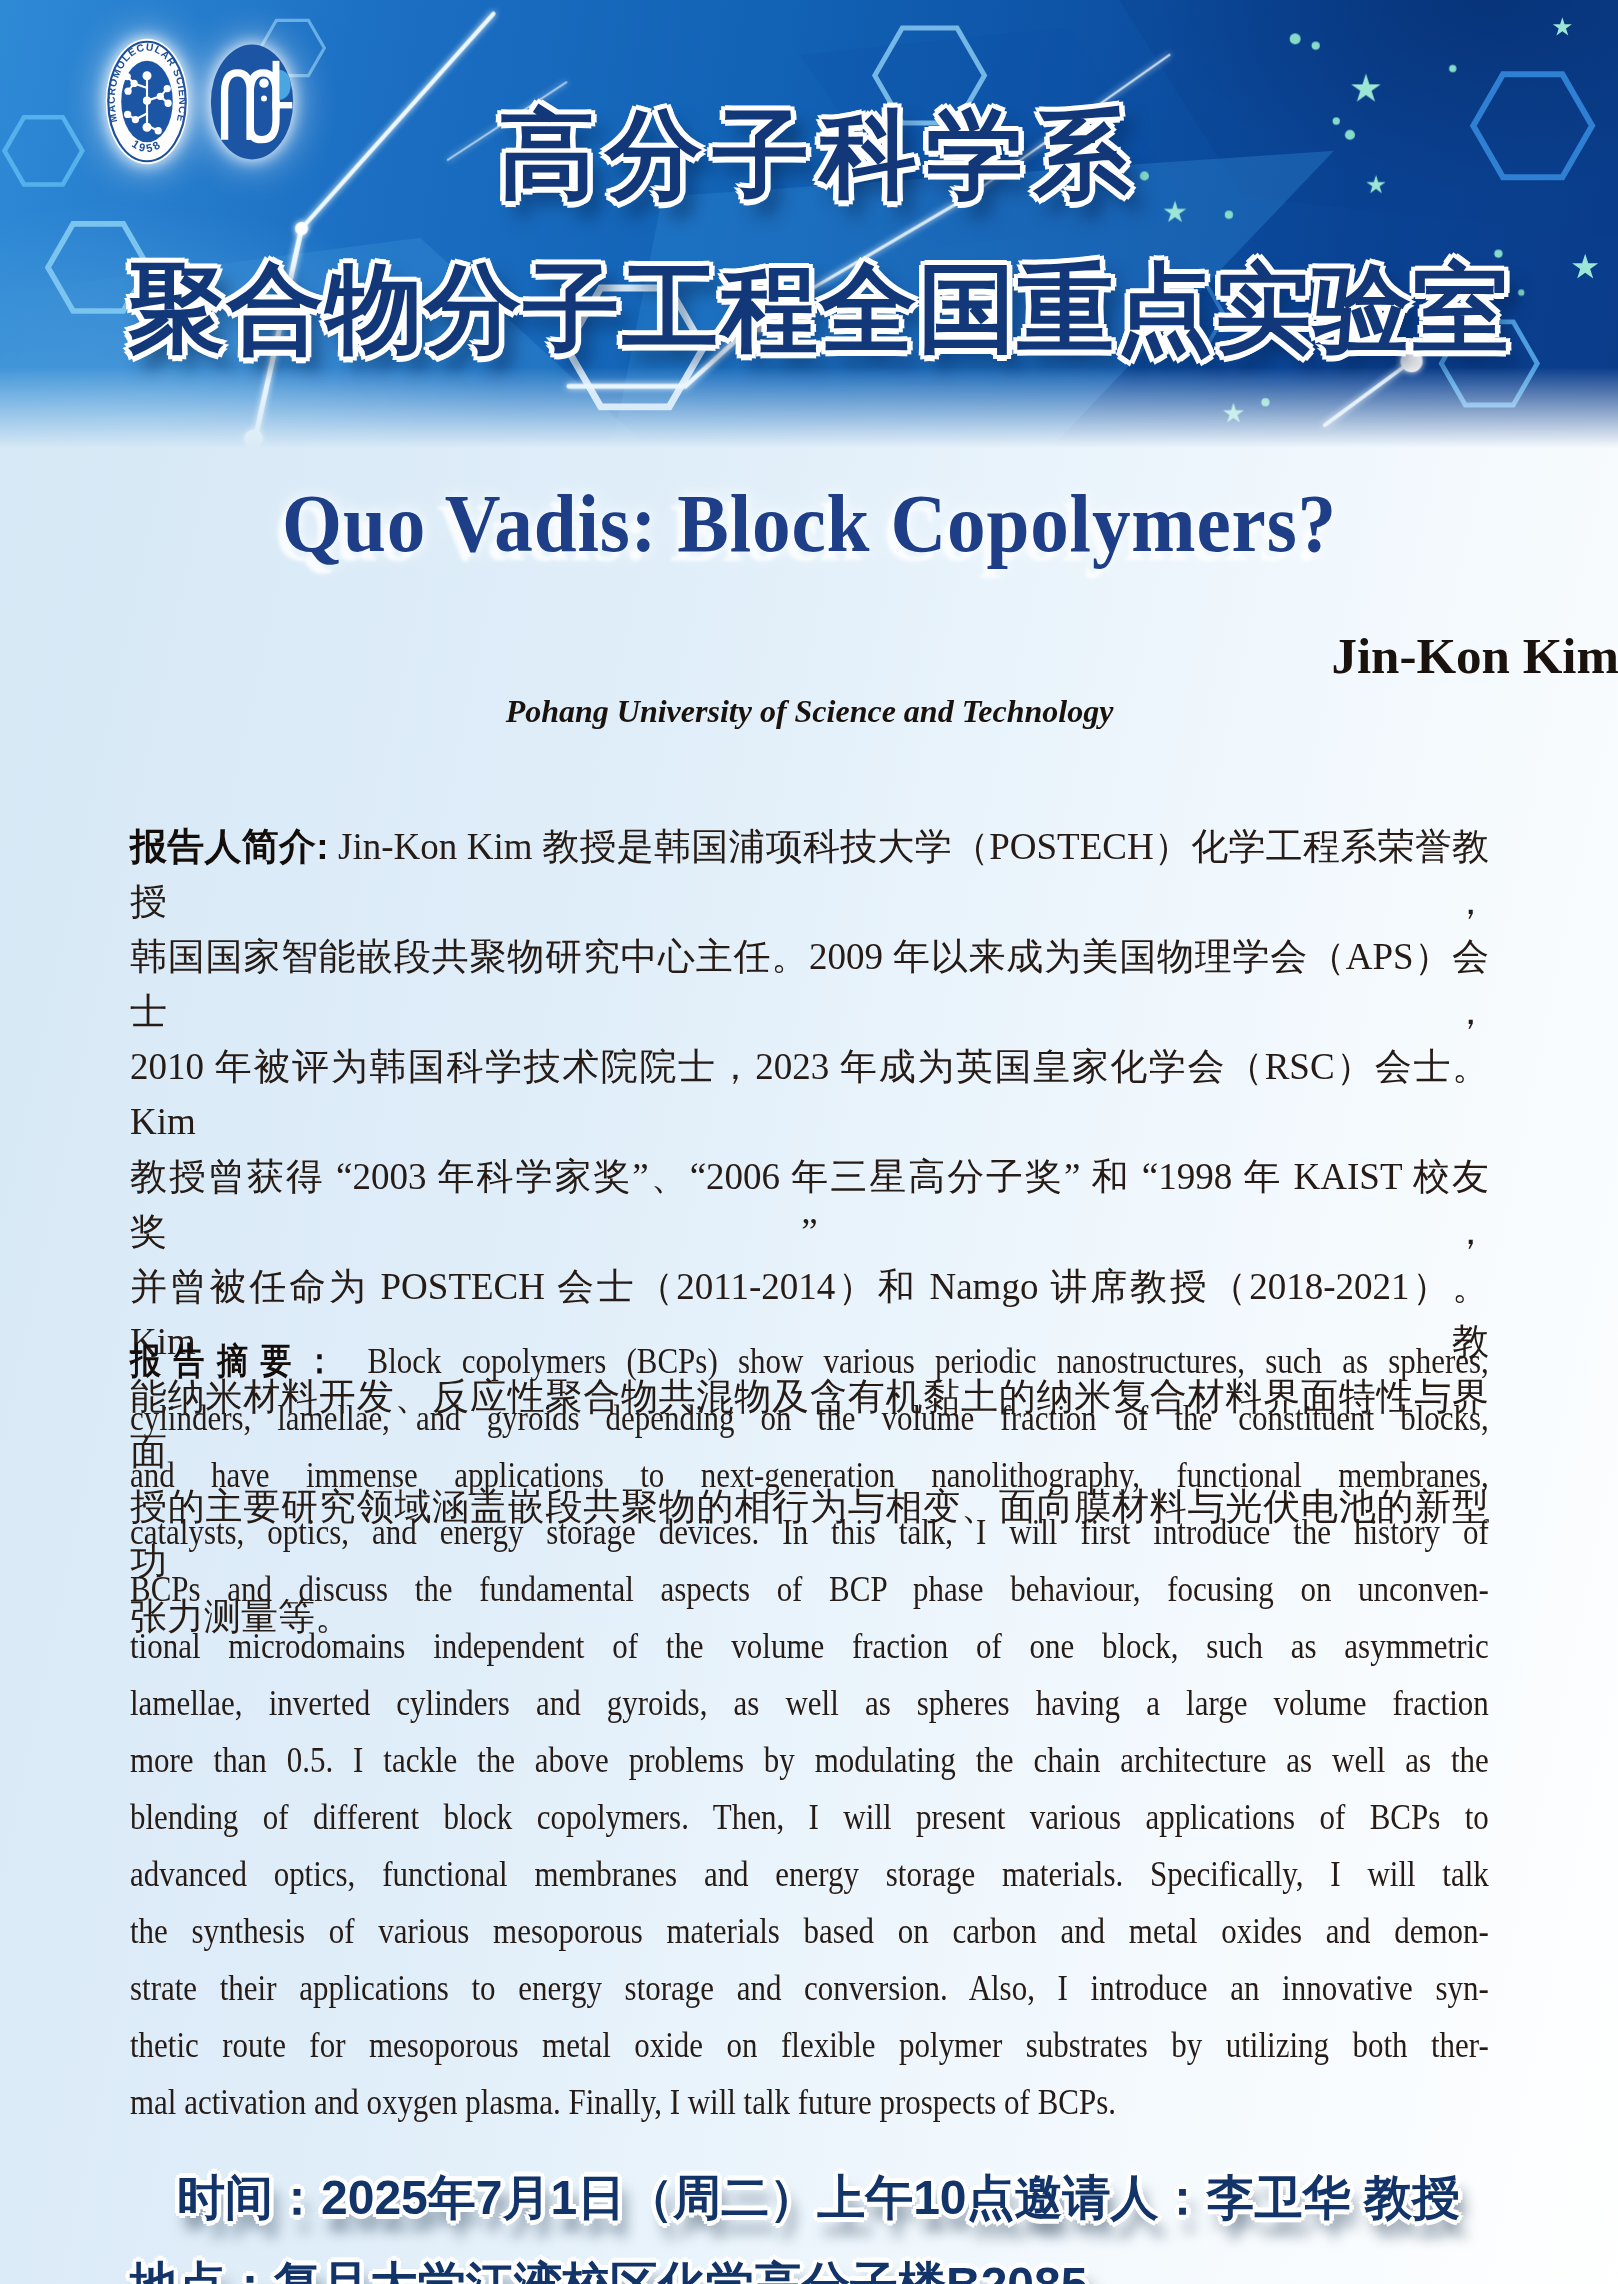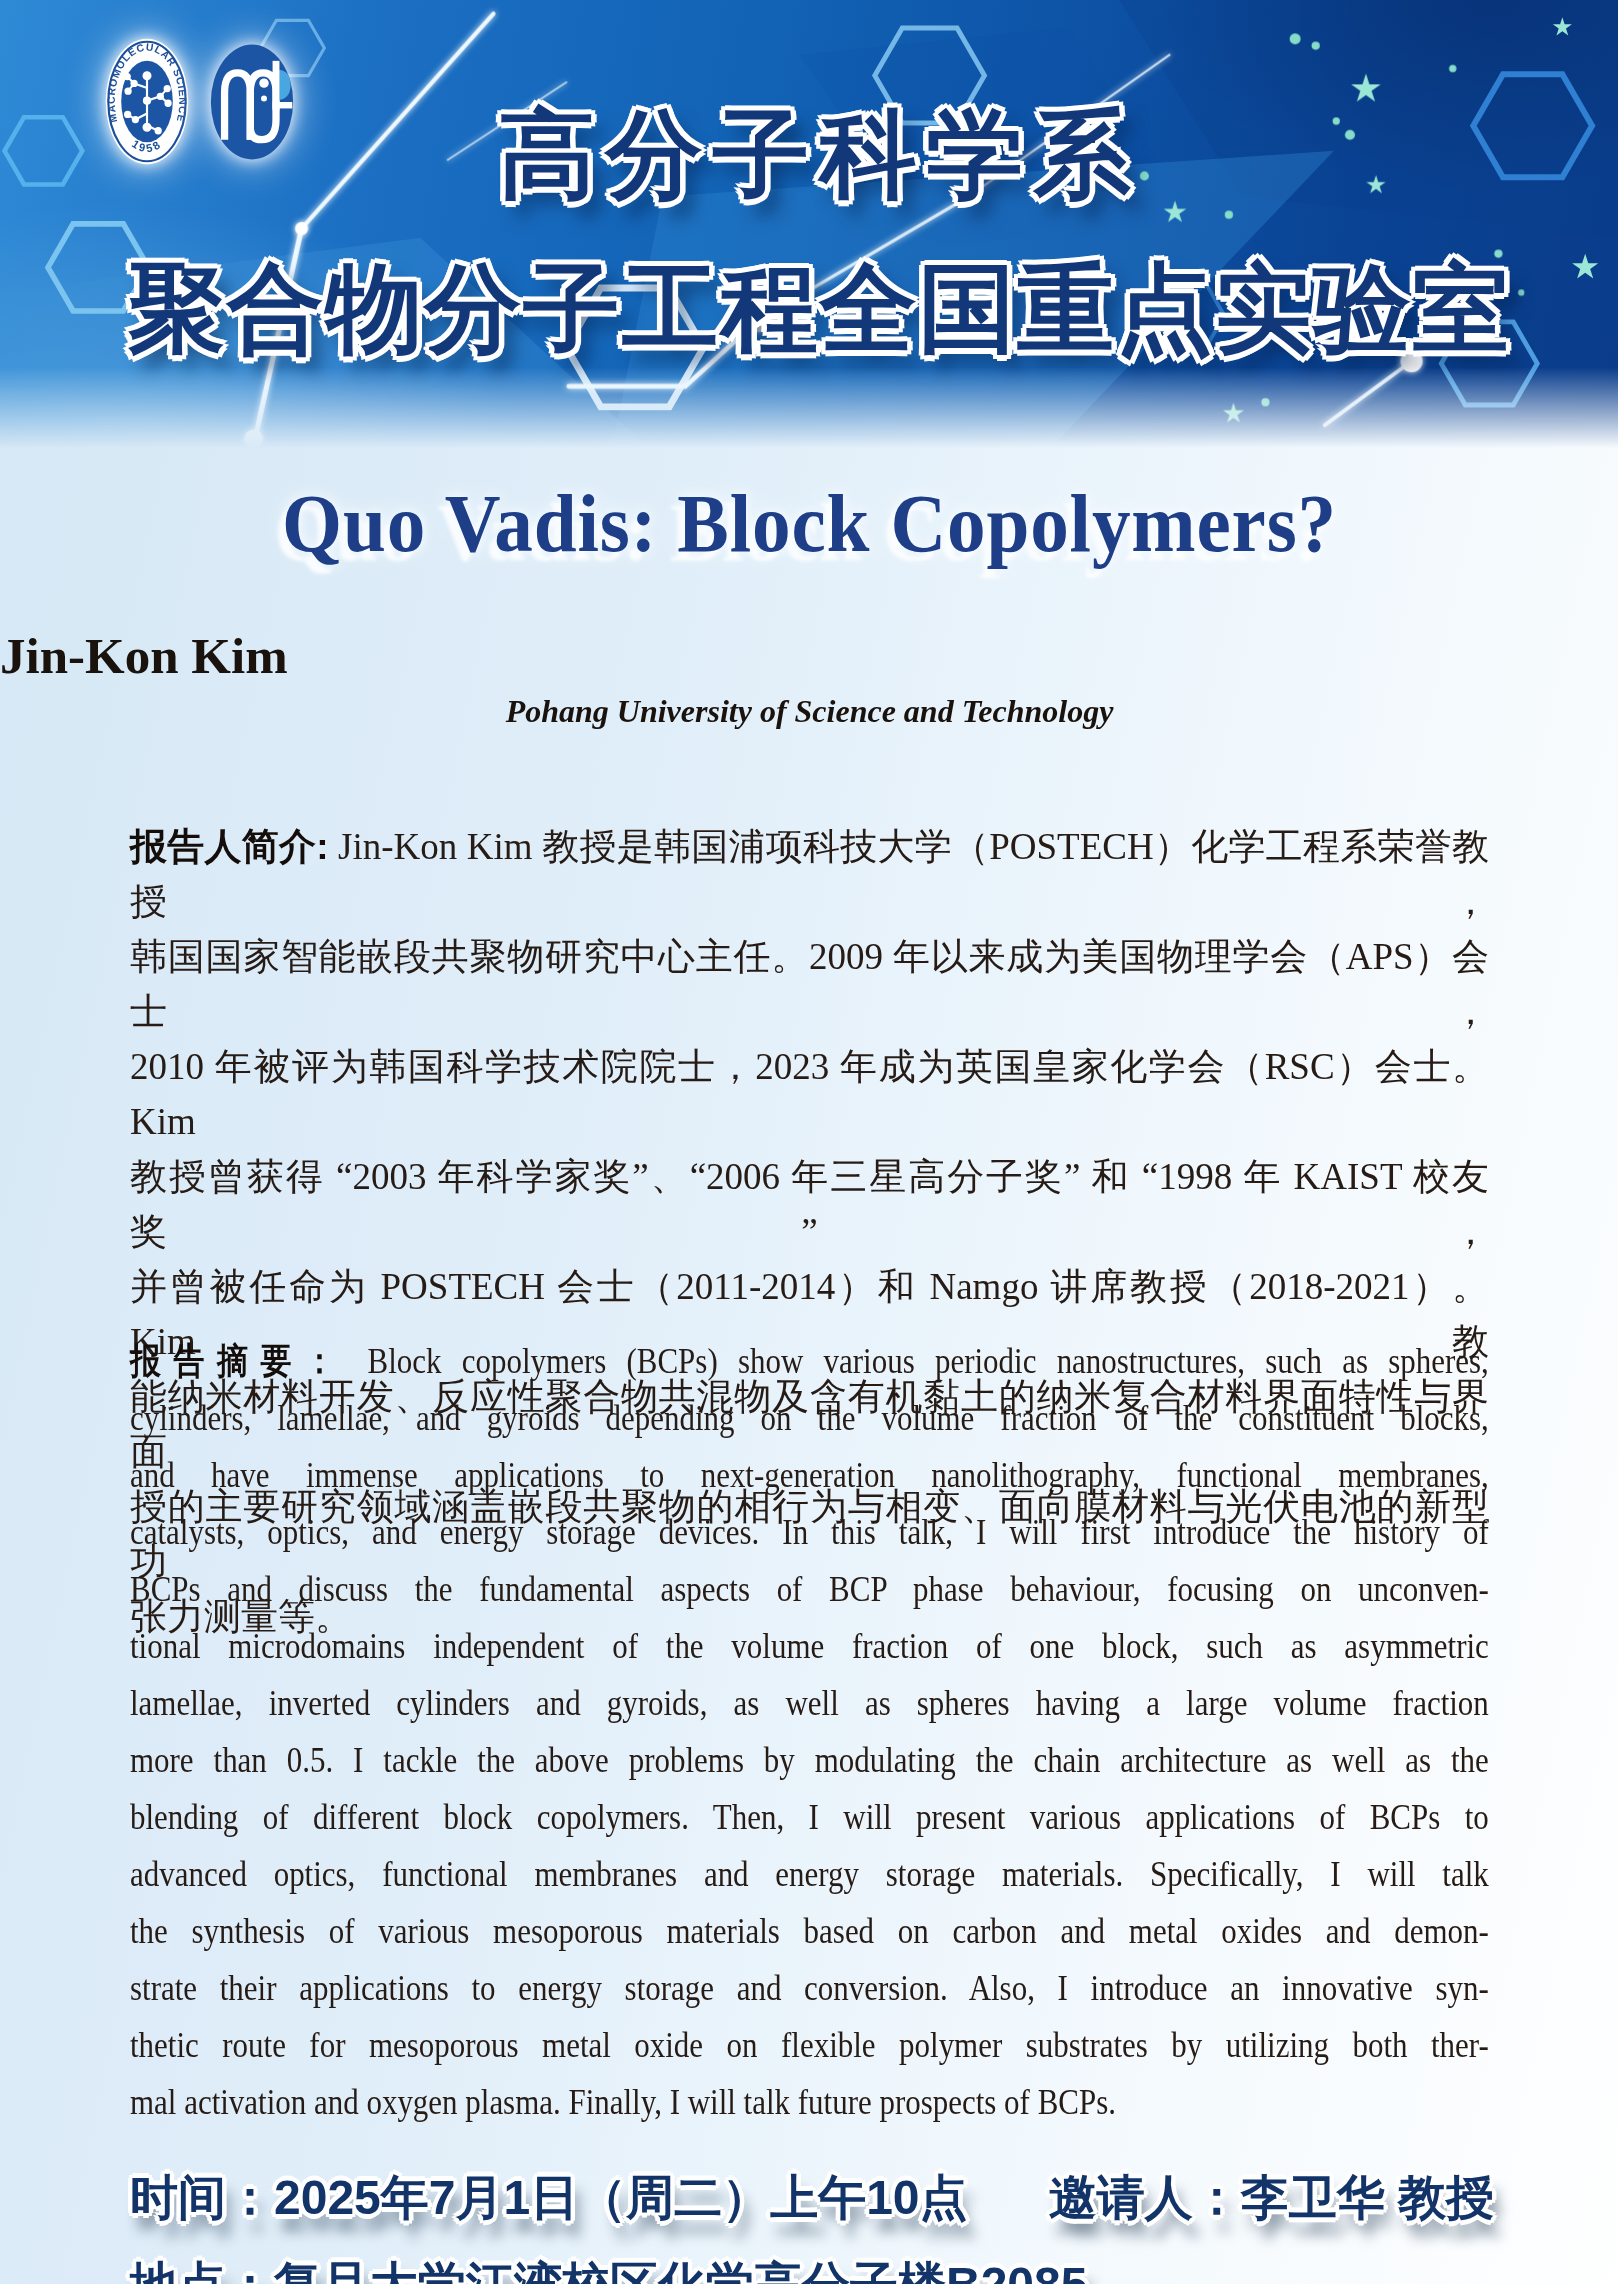--- a/index.html
+++ b/index.html
@@ -42,21 +42,21 @@
   .logo-np{left:209px;top:42px;width:86px;height:120px;}
 
   
   .talk-title{
     position:absolute;left:0;top:475px;width:100%;text-align:center;
     font-size:83px;font-weight:700;color:#1e3f87;letter-spacing:0.9px;
     transform:scaleX(.93);transform-origin:50% 50%;white-space:nowrap;
     text-shadow:0 0 12px #ffffff,0 0 24px #eaf4fd,-8.2px 9px 3.7px rgba(255,255,255,.9);
   }
   .speaker-name{
-    position:absolute;left:0;top:627px;width:100%;text-align:left;
+    position:absolute;left:0;top:627px;width:100%;text-align:right;
     font-size:51px;font-weight:700;color:#1a120d;white-space:nowrap;
   }
   .speaker-affiliation{
     position:absolute;left:0;top:693px;width:100%;text-align:center;
     font-size:32px;font-weight:700;font-style:italic;color:#1a120d;white-space:nowrap;
   }
 
   
   .para{position:absolute;color:#261b15;}
   .bio{left:130px;top:819px;width:1359px;font-size:37px;line-height:55px;}
@@ -74,21 +74,21 @@
   
   .footer-line{
     position:absolute;left:130px;width:1364px;
     font-family:"Liberation Sans","DejaVu Sans",sans-serif;
     font-weight:900;font-size:48px;color:#123468;white-space:nowrap;
     text-shadow:
       4.6px 0 0 #fff,-4.6px 0 0 #fff,0 4.6px 0 #fff,0 -4.6px 0 #fff,
       3.2px 3.2px 0 #fff,-3.2px 3.2px 0 #fff,3.2px -3.2px 0 #fff,-3.2px -3.2px 0 #fff,
       7.3px 15.5px 12.8px rgba(96,115,134,.95);
   }
-  .footer-time{top:2166px;display:flex;justify-content:space-between;}
+  .footer-time{top:2166px;display:flex;margin-left:47px;}
   .footer-location{top:2253px;}
 </style>
 </head>
 <body>
 
 <div class="poster">
 
   <div class="banner">
 
     <svg class="banner-deco" viewBox="0 0 3544 980" preserveAspectRatio="none" aria-hidden="true">

